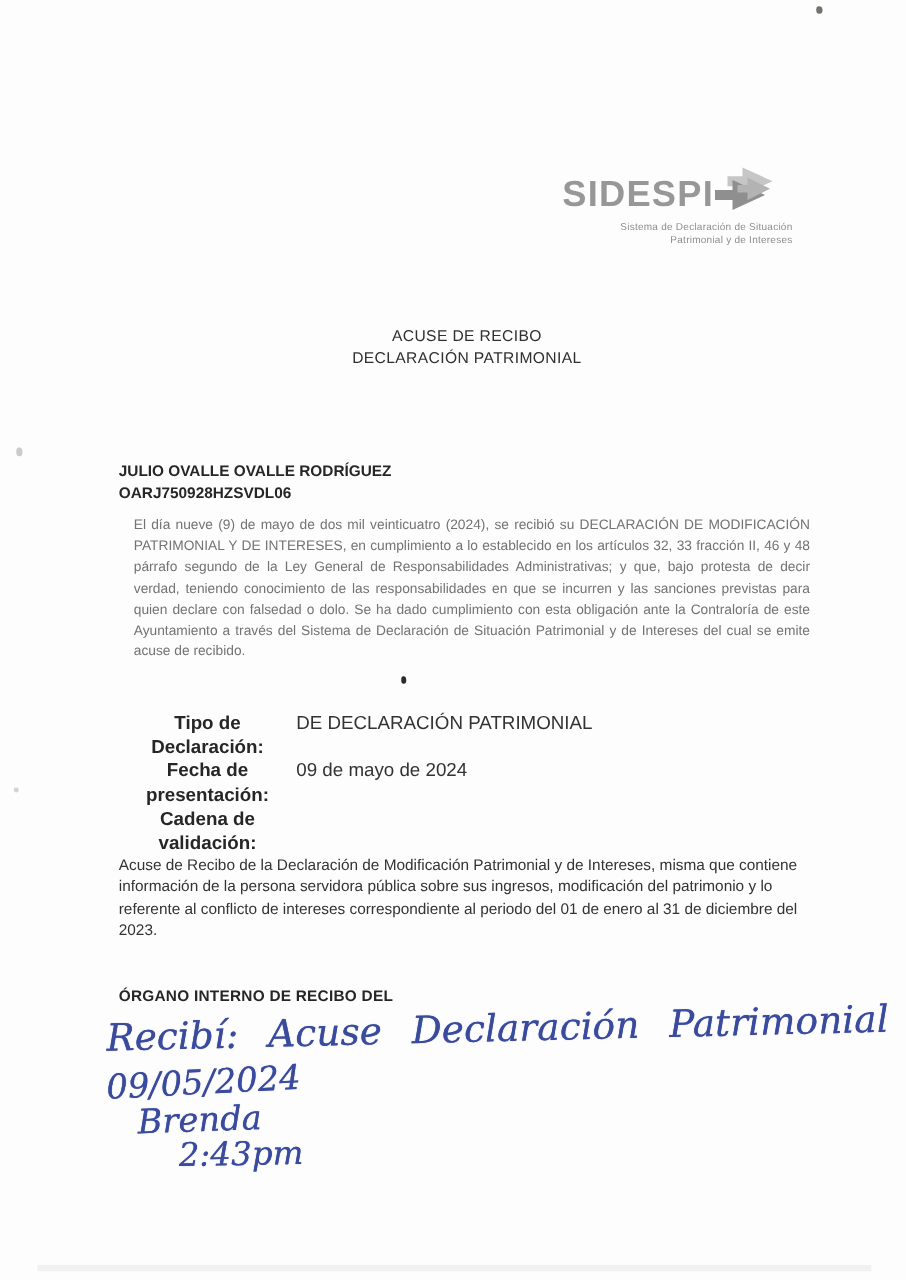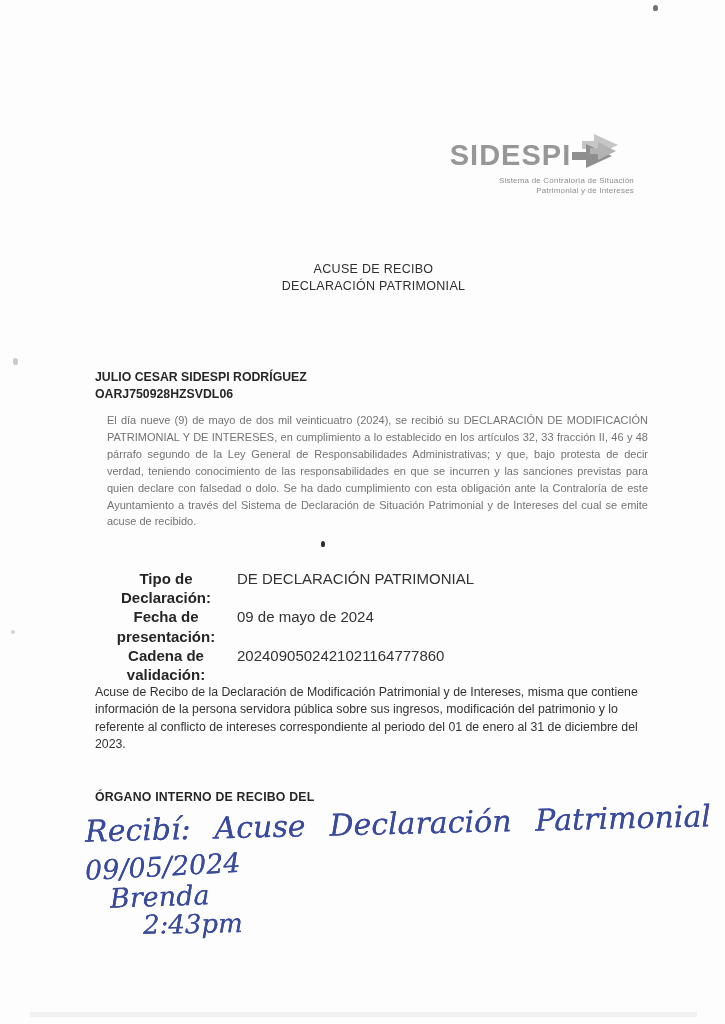--- a/index.html
+++ b/index.html
@@ -96,49 +96,48 @@
       <span class="logo-word">SIDESPI</span>
       <span class="logo-arrows">
         <svg width="54" height="38" viewBox="0 0 54 38">
           <path d="M26 2 L50 13 L26 24 L26 17 L14 17 L14 9 L26 9 Z" fill="#c6c6c6"></path>
           <path d="M18 12 L44 24 L18 36 L18 28 L4 28 L4 20 L18 20 Z" fill="#8f8f8f"></path>
           <path d="M30 10 L48 19 L30 28 L30 22 L22 22 L22 16 L30 16 Z" fill="#b3b3b3"></path>
         </svg>
       </span>
     </div>
     <div class="logo-tagline">
-      <div>Sistema de Contraloría de Situación</div>
+      <div>Sistema de Declaración de Situación</div>
       <div>Patrimonial y de Intereses</div>
     </div>
   </div>
 
   <div class="title">
     <div>ACUSE DE RECIBO</div>
     <div>DECLARACIÓN PATRIMONIAL</div>
   </div>
 
   <div class="recipient">
-    <div>JULIO CESAR SIDESPI RODRÍGUEZ</div>
+    <div>JULIO OVALLE OVALLE RODRÍGUEZ</div>
     <div>OARJ750928HZSVDL06</div>
   </div>
 
   <div class="para1">El día nueve (9) de mayo de dos mil veinticuatro (2024), se recibió su DECLARACIÓN DE MODIFICACIÓN PATRIMONIAL Y DE INTERESES, en cumplimiento a lo establecido en los artículos 32, 33 fracción II, 46 y 48 párrafo segundo de la Ley General de Responsabilidades Administrativas; y que, bajo protesta de decir verdad, teniendo conocimiento de las responsabilidades en que se incurren y las sanciones previstas para quien declare con falsedad o dolo. Se ha dado cumplimiento con esta obligación ante la Contraloría de este Ayuntamiento a través del Sistema de Declaración de Situación Patrimonial y de Intereses del cual se emite acuse de recibido.</div>
 
   <div class="details">
     <div class="detail-row">
       <span class="detail-label">Tipo de Declaración:</span>
       <span class="detail-value">DE DECLARACIÓN PATRIMONIAL</span>
     </div>
     <div class="detail-row">
       <span class="detail-label">Fecha de presentación:</span>
       <span class="detail-value">09 de mayo de 2024</span>
     </div>
     <div class="detail-row">
       <span class="detail-label">Cadena de validación:</span>
-      <span class="detail-value">2024090502421021164777860</span>
     </div>
   </div>
 
   <div class="para2">Acuse de Recibo de la Declaración de Modificación Patrimonial y de Intereses, misma que contiene información de la persona servidora pública sobre sus ingresos, modificación del patrimonio y lo referente al conflicto de intereses correspondiente al periodo del 01 de enero al 31 de diciembre del 2023.</div>
 
   <div class="office">ÓRGANO INTERNO DE RECIBO DEL</div>
 
   <div class="hw hw-line1">
     <span>Recibí:</span>
     <span>Acuse</span>

